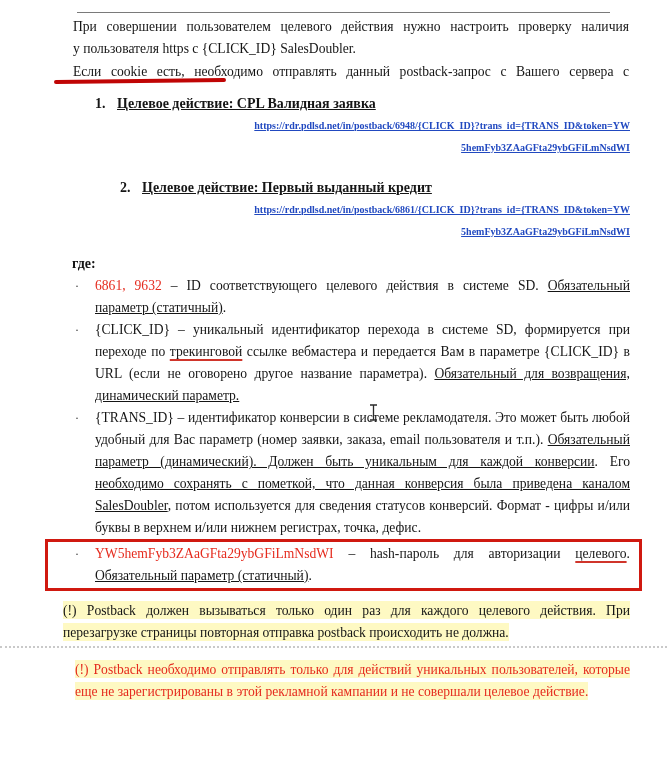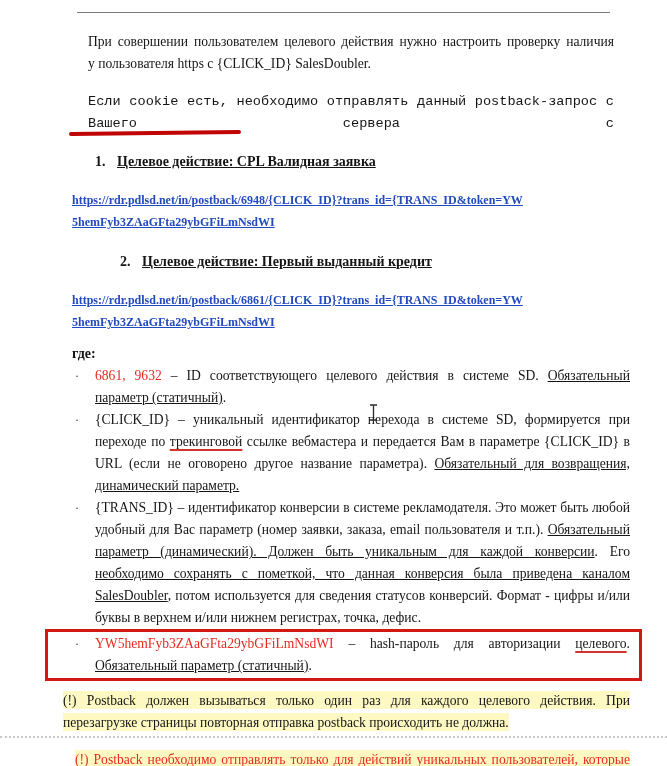--- a/index.html
+++ b/index.html
@@ -1,30 +1,30 @@
 <!DOCTYPE html>
 <html><head>
 <meta charset="utf-8">
 <style>
   html,body{margin:0;padding:0;background:#ffffff;}
   body{width:667px;height:766px;overflow:hidden;position:relative;
        font-family:"Liberation Serif","DejaVu Serif",serif;color:#151515;}
   .topline{position:absolute;top:12px;left:77px;width:533px;border-top:1.5px solid #7a7a7a;}
   .content{padding:15px 37px 0 72px;font-size:13.6px;line-height:22px;}
-  .para{margin:16px;text-align:justify;}
+  .para{margin:1px;text-align:justify;}
   .jline{display:block;text-align-last:justify;}
   .line{display:block;}
-  .rel{position:relative;font-family:Liberation Mono, monospace;}
+  .rel{position:relative;}
   .annot-underline{position:absolute;left:-19px;bottom:0px;width:172px;height:4px;
        background:#c00505;border-radius:2px;transform:rotate(-0.7deg);}
   .hitem{margin:10px 0 0 23px;font-weight:bold;font-size:14px;}
   .hnum{display:inline-block;width:22px;}
   .u{text-decoration:underline;}
-  .link{display:block;margin-top:16px;font-weight:bold;color:#2149c0;font-size:12px;
-       text-decoration:underline;cursor:pointer;}
+  .link{display:block;margin-top:0;font-weight:bold;color:#2149c0;font-size:10px;
+       text-decoration:underline;cursor:pointer;text-align:right;}
   .link .line{word-break:break-all;}
   .mt18{margin-top:18px;margin-left:48px;}
   .where{font-weight:bold;font-size:14px;margin:10px 0 0 0;}
   .bullet{display:flex;margin:0;}
   .bmark{flex:0 0 20px;width:20px;margin-left:3px;font-size:12px;color:#333;}
   .btext{flex:1;text-align:justify;}
   .redtxt{color:#e52b1e;}
   .sp{text-decoration:underline;text-decoration-color:#d0352b;text-decoration-thickness:2px;text-underline-offset:3px;}
   .redbox{border:3px solid #d01910;margin:0 -12px 0 -27px;padding:1px 9px 1px 27px;}
   .redbox .bmark{margin-left:0;}

